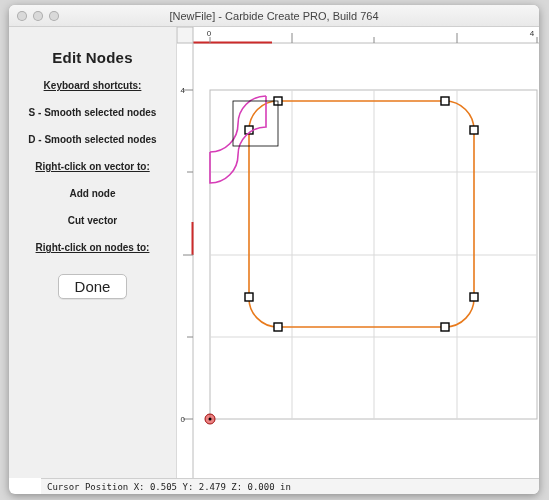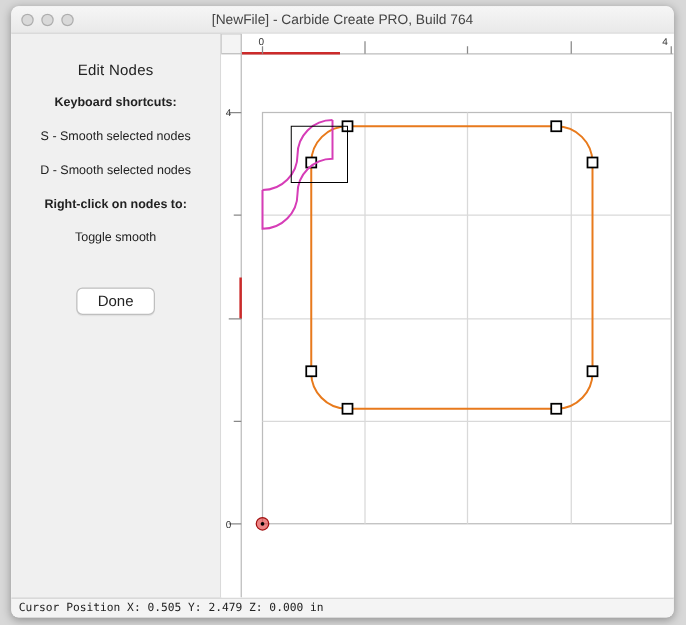--- a/index.html
+++ b/index.html
@@ -61,32 +61,32 @@
     width: 168px;
     background: #f0f0f0;
     border-right: 1px solid #dadada;
     padding: 14px 10px;
     text-align: center;
     font-size: 10px;
     color: #222;
   }
   .sidebar h2 {
     margin: 8px 0 14px;
-    font-size: 12px;
-    font-weight: 400;
+    font-size: 15px;
+    font-weight: 700;
     letter-spacing: .2px;
   }
   .sidebar .section { margin-top: 14px; }
-  .sidebar .sect-title { font-weight: 700; margin-bottom: 3px; }
-  .sidebar .item { margin: 16px 0; }
+  .sidebar .sect-title { font-weight: 700; margin-bottom: 3px; text-decoration: underline; }
+  .sidebar .item { margin: 16px 0; font-weight: bold; }
   .donebtn {
     display: inline-block;
     margin-top: 18px;
     padding: 3px 16px;
-    font-size: 12px;
+    font-size: 15px;
     background: #fff;
     border: 1px solid #bfbfbf;
     border-radius: 5px;
     box-shadow: 0 1px 0 rgba(0,0,0,.06);
     cursor: default;
   }
   .canvas-area {
     flex: 1;
     position: relative;
     background: #fff;
@@ -97,20 +97,21 @@
   .statusbar {
     height: 16px;
     border-top: 1px solid #cfcfcf;
     background: #f4f4f4;
     font-family: Menlo, Consolas, monospace;
     font-size: 9px;
     color: #222;
     padding: 1px 6px;
     display: flex;
     align-items: center;
+    margin-left: 32px;
   }
 </style>
 </head>
 <body>
 
 <div class="window">
   <div class="titlebar">
     <div class="traffic">
       <div class="tl"></div>
       <div class="tl"></div>
@@ -123,24 +124,28 @@
 
     <div class="sidebar">
       <h2>Edit Nodes</h2>
 
       <div class="section">
         <div class="sect-title">Keyboard shortcuts:</div>
         <div class="item">S - Smooth selected nodes</div>
         <div class="item">D - Smooth selected nodes</div>
       </div>
 
+      <div class="section">
+        <div class="sect-title">Right-click on vector to:</div>
+        <div class="item">Add node</div>
+        <div class="item">Cut vector</div>
+      </div>
 
       <div class="section">
         <div class="sect-title">Right-click on nodes to:</div>
-        <div class="item">Toggle smooth</div>
       </div>
 
       <div class="donebtn">Done</div>
     </div>
 
     <div class="canvas-area">
       <svg viewBox="0 0 362 451" width="362" height="451">
 
         <g>
           <rect x="16" y="0" width="346" height="16" fill="#ffffff"></rect>

